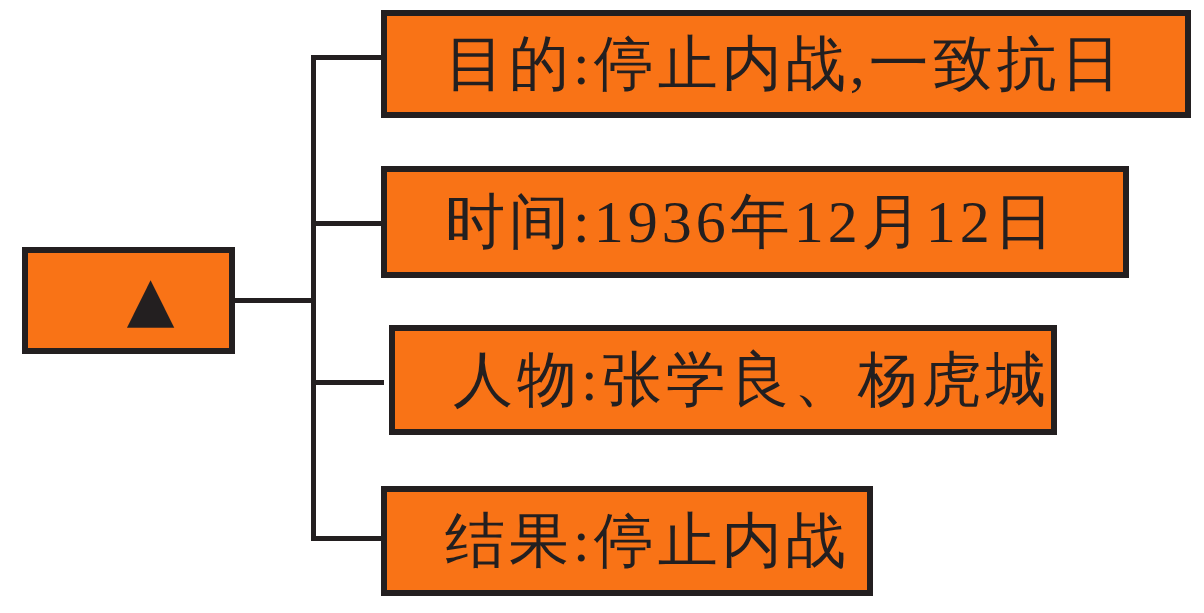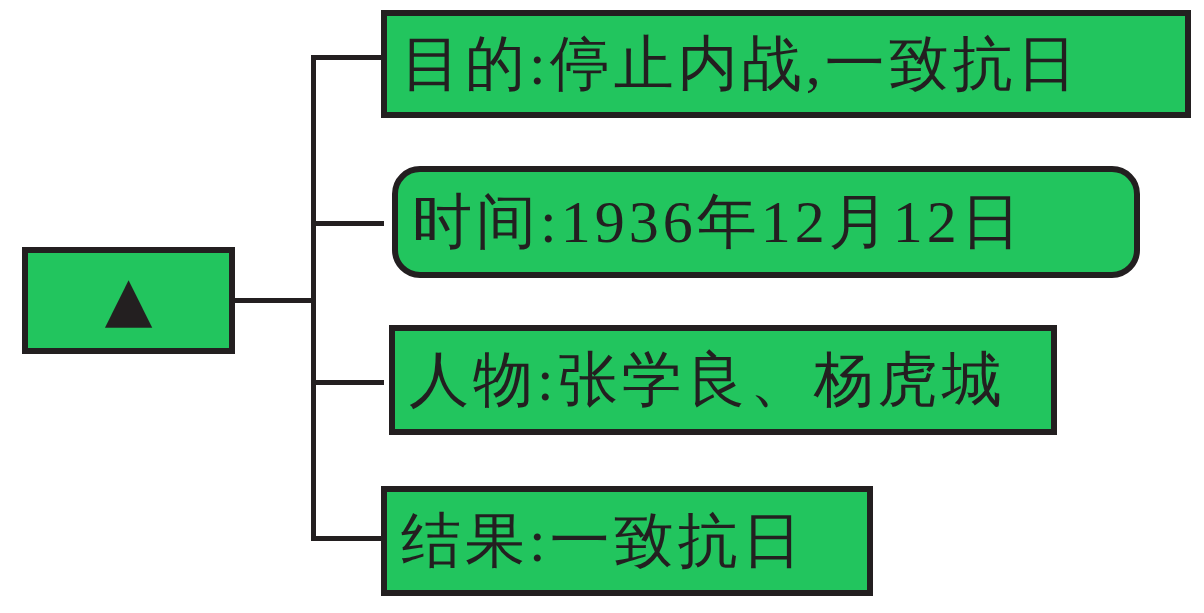--- a/index.html
+++ b/index.html
@@ -12,23 +12,24 @@
     width: 1204px;
     height: 613px;
     background: #ffffff;
     overflow: hidden;
     font-family: "Liberation Serif", "DejaVu Serif", serif;
   }
   .box {
     position: absolute;
     box-sizing: border-box;
     border: 6px solid #231f20;
-    background: #22c55e;
+    background: #f97316;
     display: flex;
     align-items: center;
+    padding-left: 44px;
   }
   .leaf-label {
     display: block;
     padding-left: 14px;
     font-size: 60px;
     letter-spacing: 4px;
     color: #231f20;
     white-space: nowrap;
     line-height: 1;
   }
@@ -48,21 +49,21 @@
   }
   
   #conn-root  { left: 232px; top: 298px; width: 84px;  height: 5px; }
   #trunk      { left: 311px; top: 55px;  width: 5px;   height: 486px; }
   #branch-1   { left: 314px; top: 55px;  width: 70px;  height: 5px; }
   #branch-2   { left: 314px; top: 221px; width: 70px;  height: 5px; }
   #branch-3   { left: 314px; top: 380px; width: 70px;  height: 5px; }
   #branch-4   { left: 314px; top: 536px; width: 70px;  height: 5px; }
   
   #box-1 { left: 381px; top: 10px;  width: 810px; height: 108px; }
-  #box-2 { left: 392px; top: 166px; width: 748px; height: 112px; border-radius: 28px; }
+  #box-2 { left: 381px; top: 166px; width: 748px; height: 112px; }
   #box-3 { left: 381px; top: 325px; width: 668px; height: 110px; margin-left: 8px; }
   #box-4 { left: 381px; top: 486px; width: 492px; height: 110px; }
 </style>
 </head>
 <body>
 
 <div id="stage">
 
   <div class="box" id="root-box">
     <span class="triangle">▲</span>
@@ -81,16 +82,16 @@
 
   <div class="box" id="box-2">
     <span class="leaf-label">时间:1936年12月12日</span>
   </div>
 
   <div class="box" id="box-3">
     <span class="leaf-label">人物:张学良、杨虎城</span>
   </div>
 
   <div class="box" id="box-4">
-    <span class="leaf-label">结果:一致抗日</span>
+    <span class="leaf-label">结果:停止内战</span>
   </div>
 
 </div>
 
 </body></html>

